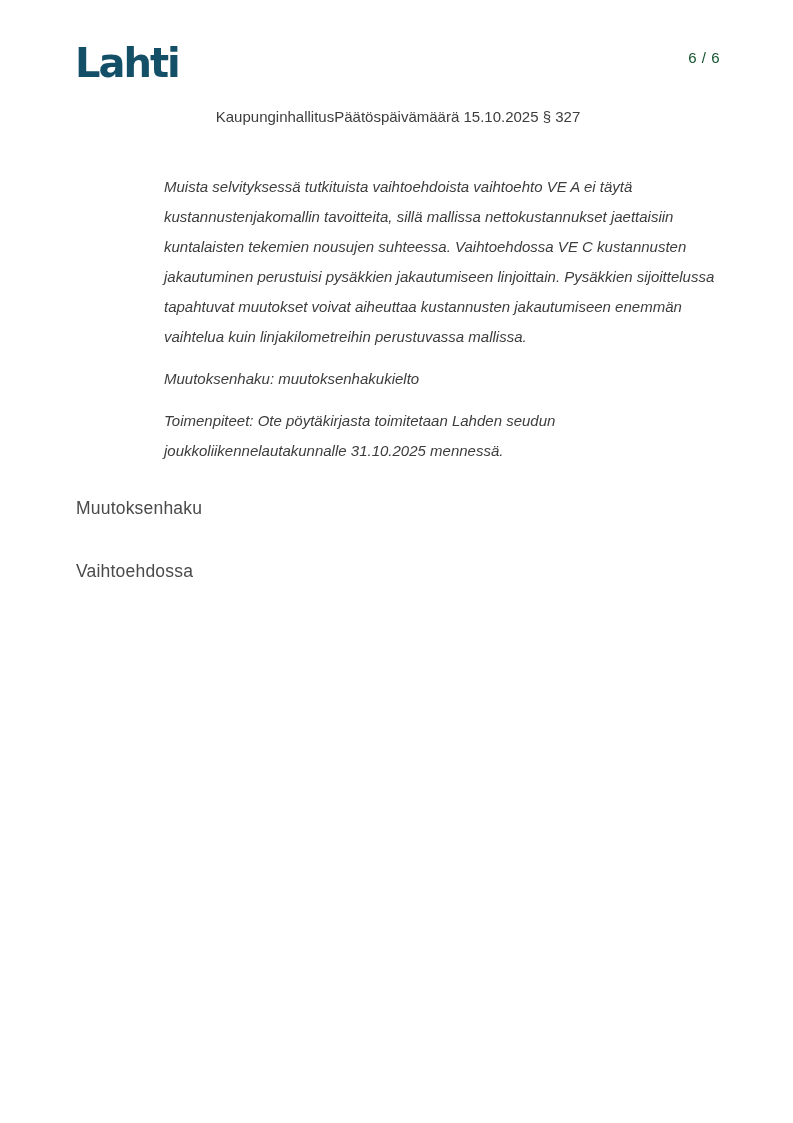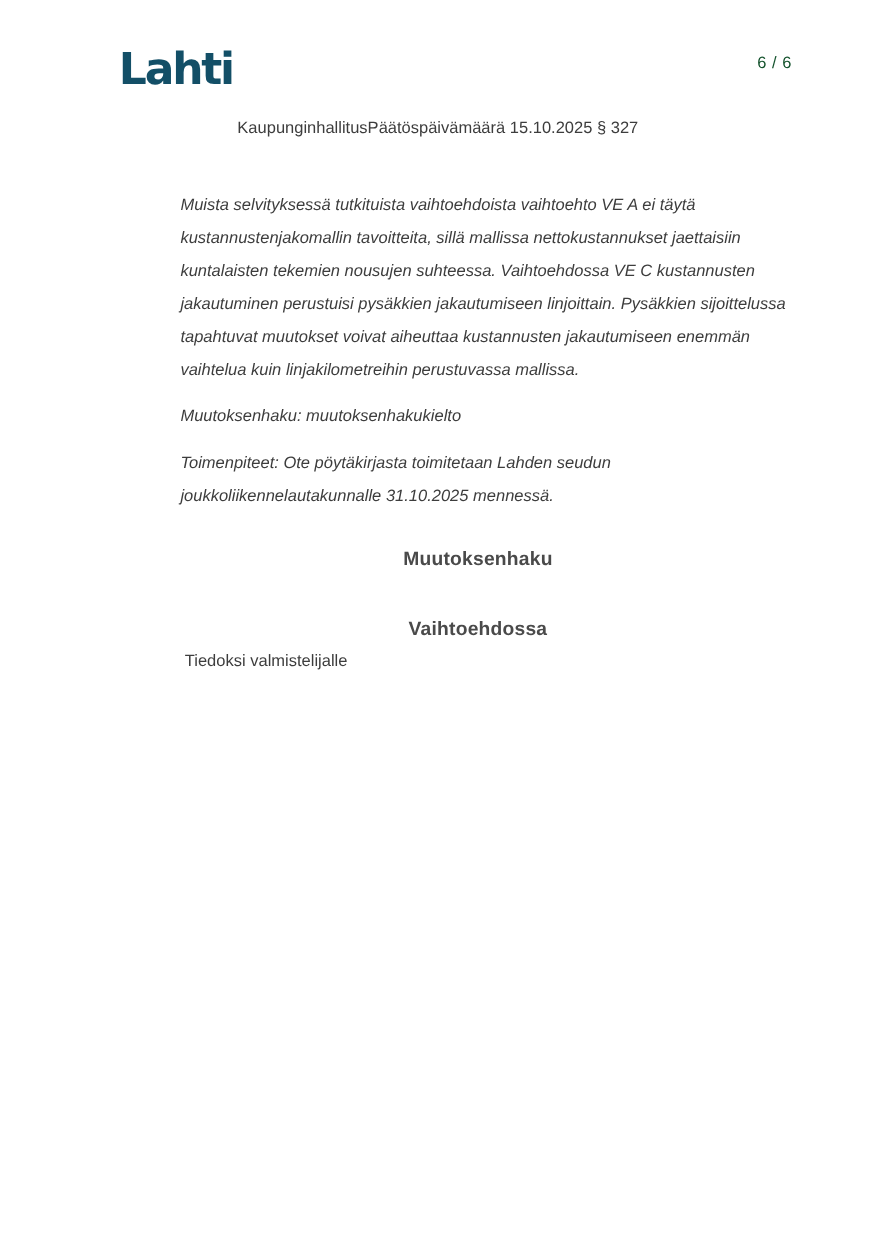--- a/index.html
+++ b/index.html
@@ -14,21 +14,21 @@
     background: #ffffff;
     color: #3d3d3d;
     overflow: hidden;
   }
 
   
   .top-row {
     display: flex;
     justify-content: space-between;
     align-items: flex-start;
-    padding: 44px 73px 0 108px;
+    padding: 44px 73px 0 75px;
   }
   .logo {
     font-family: "DejaVu Sans", sans-serif;
     font-weight: 700;
     font-size: 40px;
     line-height: 0.95;
     letter-spacing: -2px;
     color: #134f67;
     user-select: none;
   }
@@ -63,24 +63,23 @@
   }
 
   
   .section {
     margin-left: 76px;
   }
   .section.first { margin-top: 32px; }
   .section.second { margin-top: 42px; }
   .section h2 {
     font-size: 17.5px;
-    font-weight: 700;
+    font-weight: 400;
     color: #4a4a4a;
     letter-spacing: 0.2px;
-    text-align: center;
   }
   .section .section-content {
     margin: 10px 0 0 88px;
     font-size: 15px;
     color: #3d3d3d;
   }
   .section.second .section-content { margin-left: 92px; }
 </style>
 </head>
 <body>
@@ -102,16 +101,15 @@
     <p class="body-para">Muutoksenhaku: muutoksenhakukielto</p>
     <p class="body-para">Toimenpiteet: Ote pöytäkirjasta toimitetaan Lahden seudun joukkoliikennelautakunnalle 31.10.2025 mennessä.</p>
   </div>
 
   <div class="section first">
     <h2>Muutoksenhaku</h2>
   </div>
 
   <div class="section second">
     <h2>Vaihtoehdossa</h2>
-    <p class="section-content">Tiedoksi valmistelijalle</p>
   </div>
 
 </div>
 
 </body></html>

